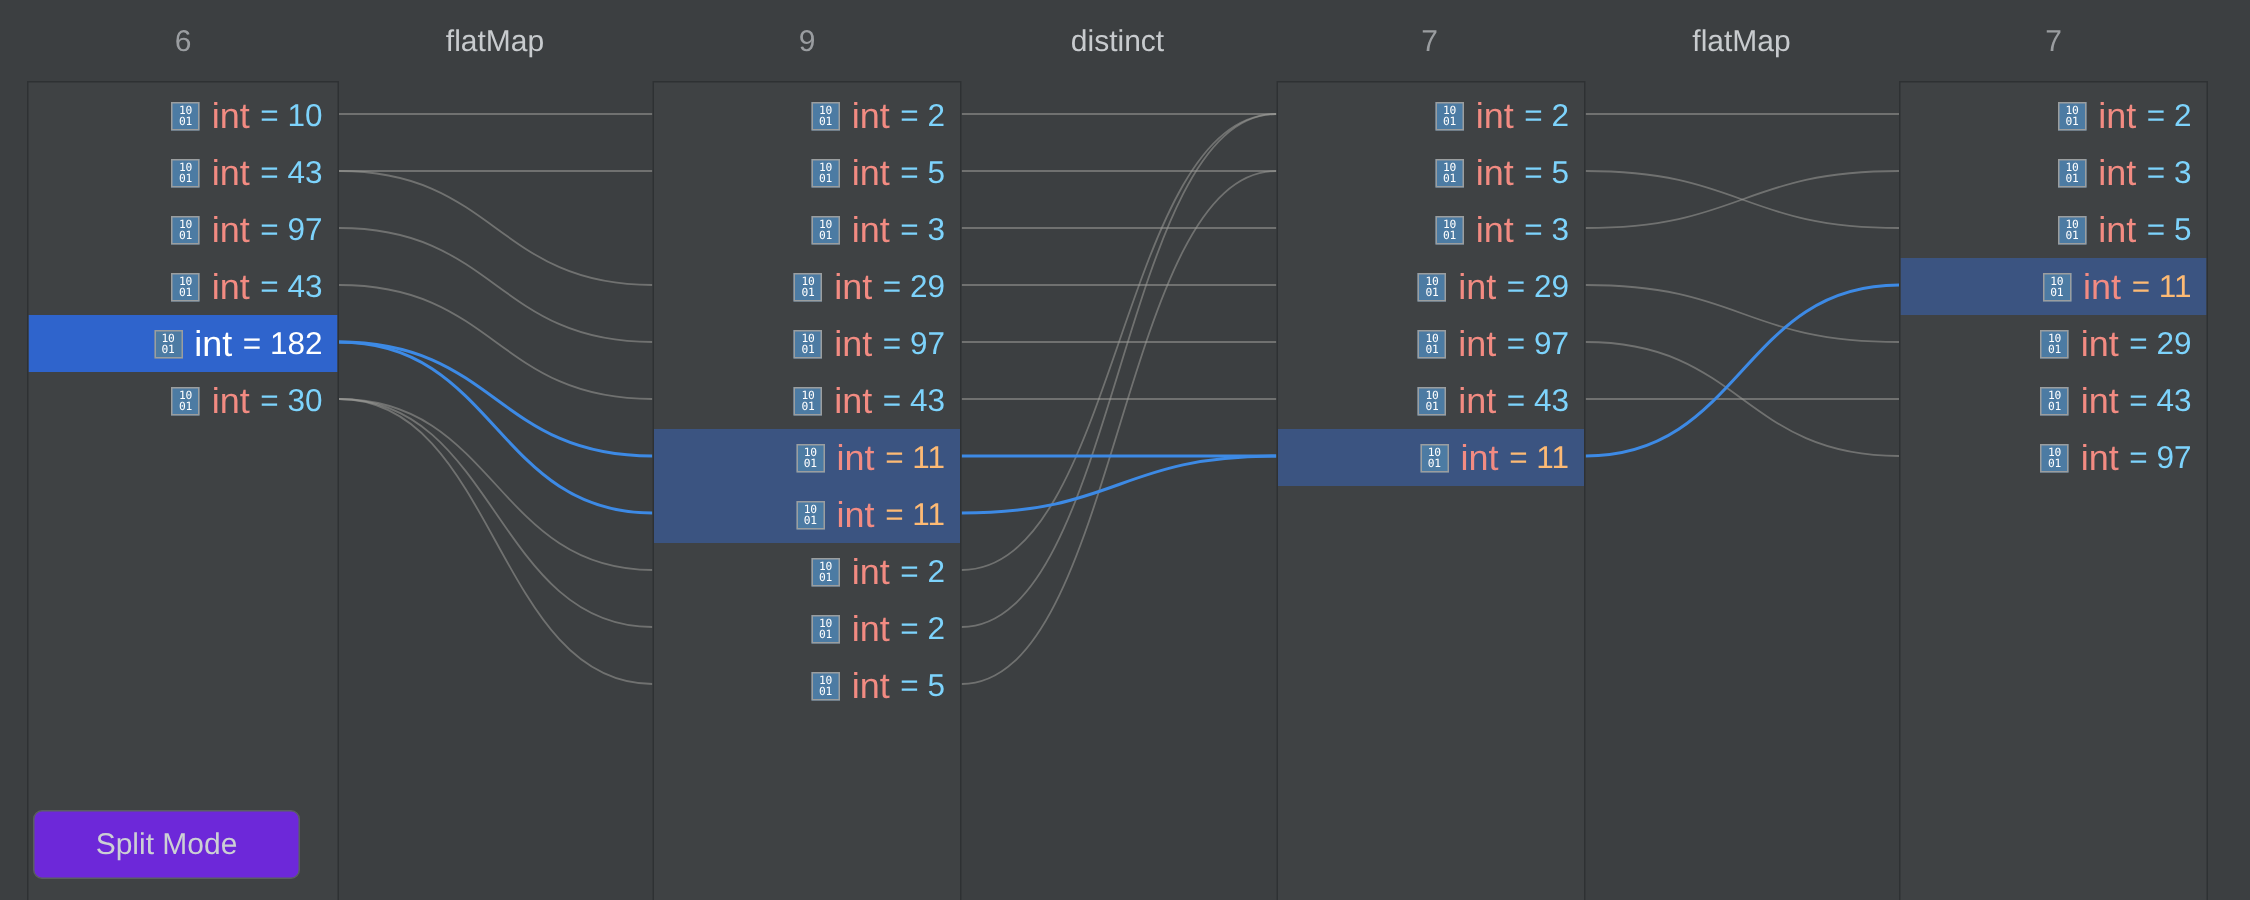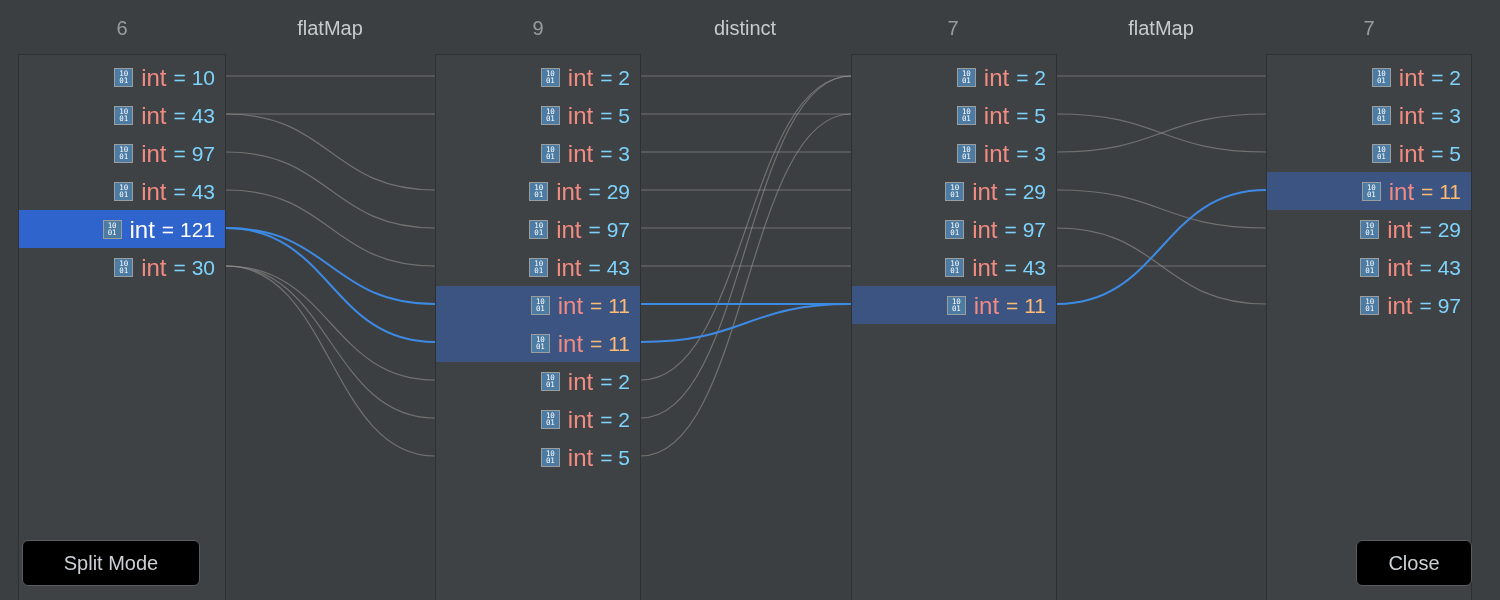--- a/index.html
+++ b/index.html
@@ -103,21 +103,21 @@
     left: 0; top: 0;
     width: 1500px;
     height: 600px;
     pointer-events: none;
   }
 
   
   .btn {
     position: absolute;
     box-sizing: border-box;
-    background: #000000;
+    background: #6d28d9;
     border: 1px solid #5a5e60;
     border-radius: 6px;
     color: #ccd0d4;
     font-size: 20px;
     display: flex;
     align-items: center;
     justify-content: center;
     height: 46px;
     cursor: default;
   }
@@ -204,21 +204,21 @@
             </div>
             <span class="kw">int</span>
             <span class="eqv">= 43</span>
           </div>
           <div class="row sel-focus">
             <div class="num-icon">
               <span>10</span>
               <span>01</span>
             </div>
             <span class="kw">int</span>
-            <span class="eqv">= 121</span>
+            <span class="eqv">= 182</span>
           </div>
           <div class="row">
             <div class="num-icon">
               <span>10</span>
               <span>01</span>
             </div>
             <span class="kw">int</span>
             <span class="eqv">= 30</span>
           </div>
         </div>
@@ -433,17 +433,14 @@
             <span class="kw">int</span>
             <span class="eqv">= 97</span>
           </div>
         </div>
       </div>
     </div>
 
   <div class="btn" id="split-mode-button">
     <span>Split Mode</span>
   </div>
-  <div class="btn" id="close-button">
-    <span>Close</span>
-  </div>
 
 </div>
 
 </body></html>

